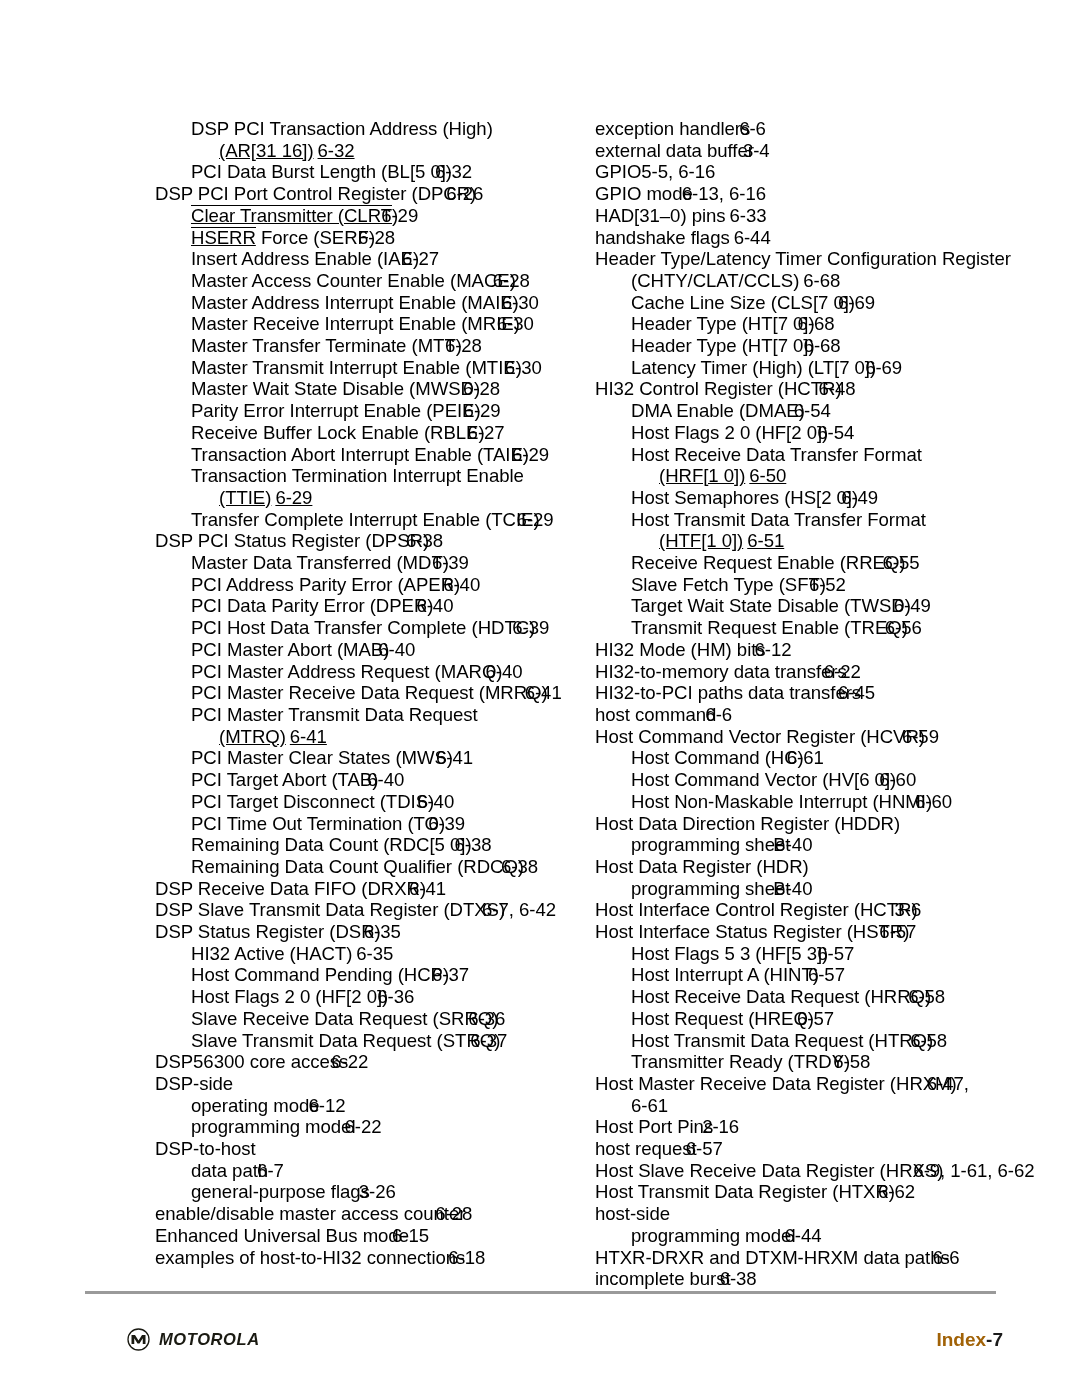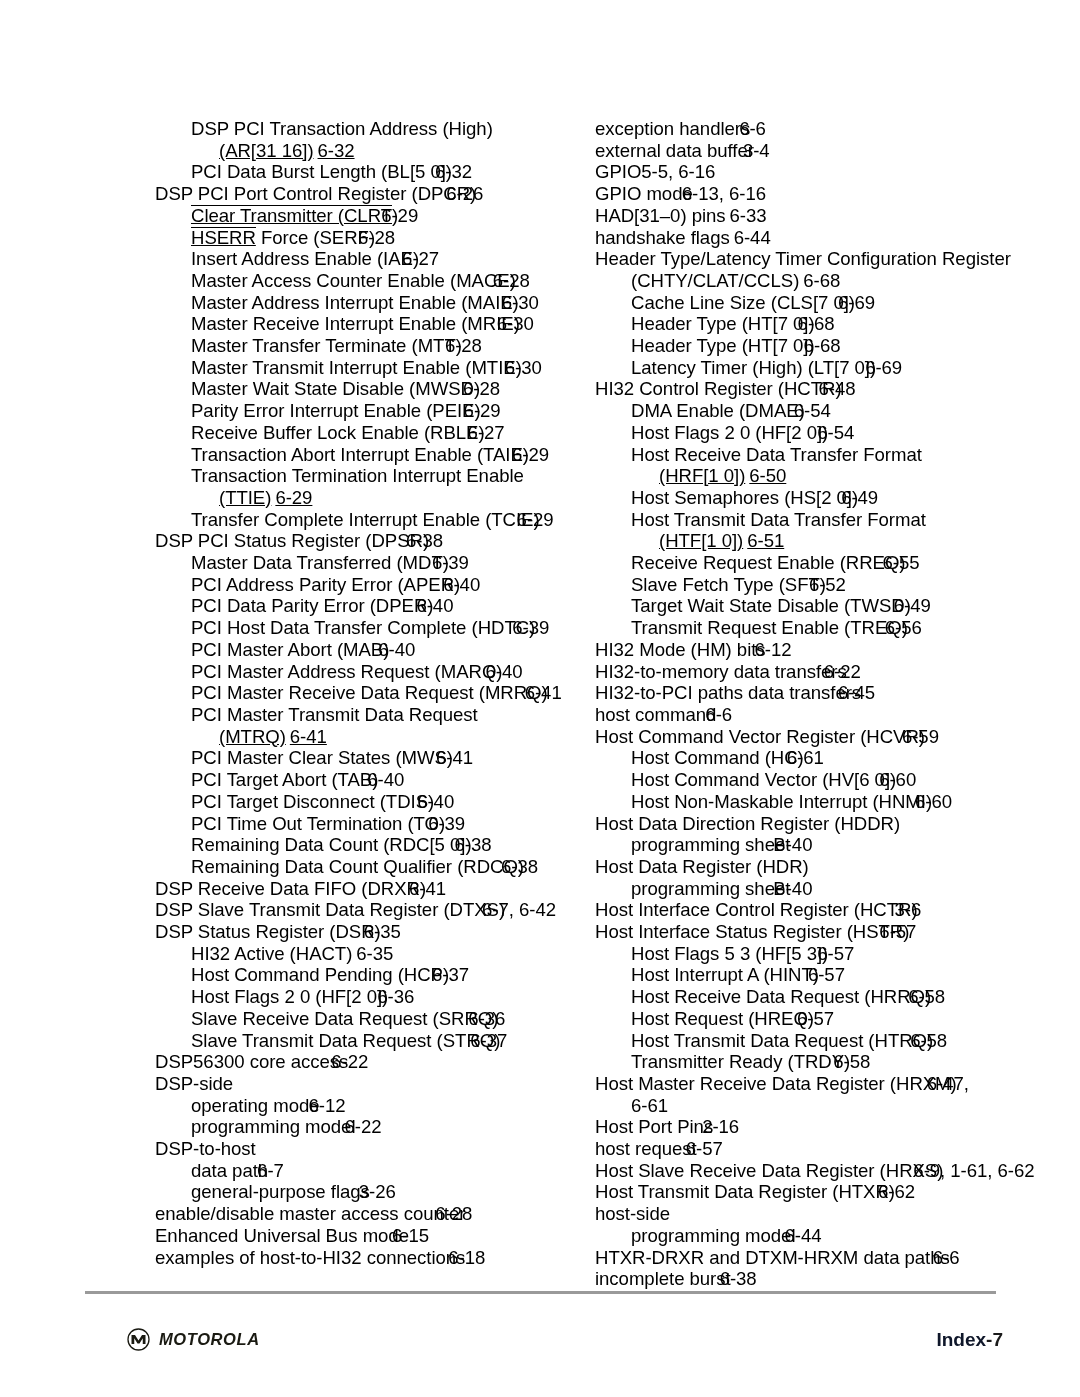--- a/index.html
+++ b/index.html
@@ -108,21 +108,21 @@
     color: #1a1a12;
   }
   .folio {
     position: absolute;
     right: 2px;
     top: 1px;
     font-size: 19px;
     font-weight: bold;
     white-space: nowrap;
   }
-  .folio .ix { color: #0f172a; }
+  .folio .ix { color: #a16207; }
   .folio .num { color: #1a1a1a; }
 </style>
 </head>
 <body>
 
 <div id="page">
 
   <div class="columns">
     <div class="col col-left" id="col-left">
         <div class="entry lvl1"><span>DSP PCI Transaction Address (High)</span></div>

